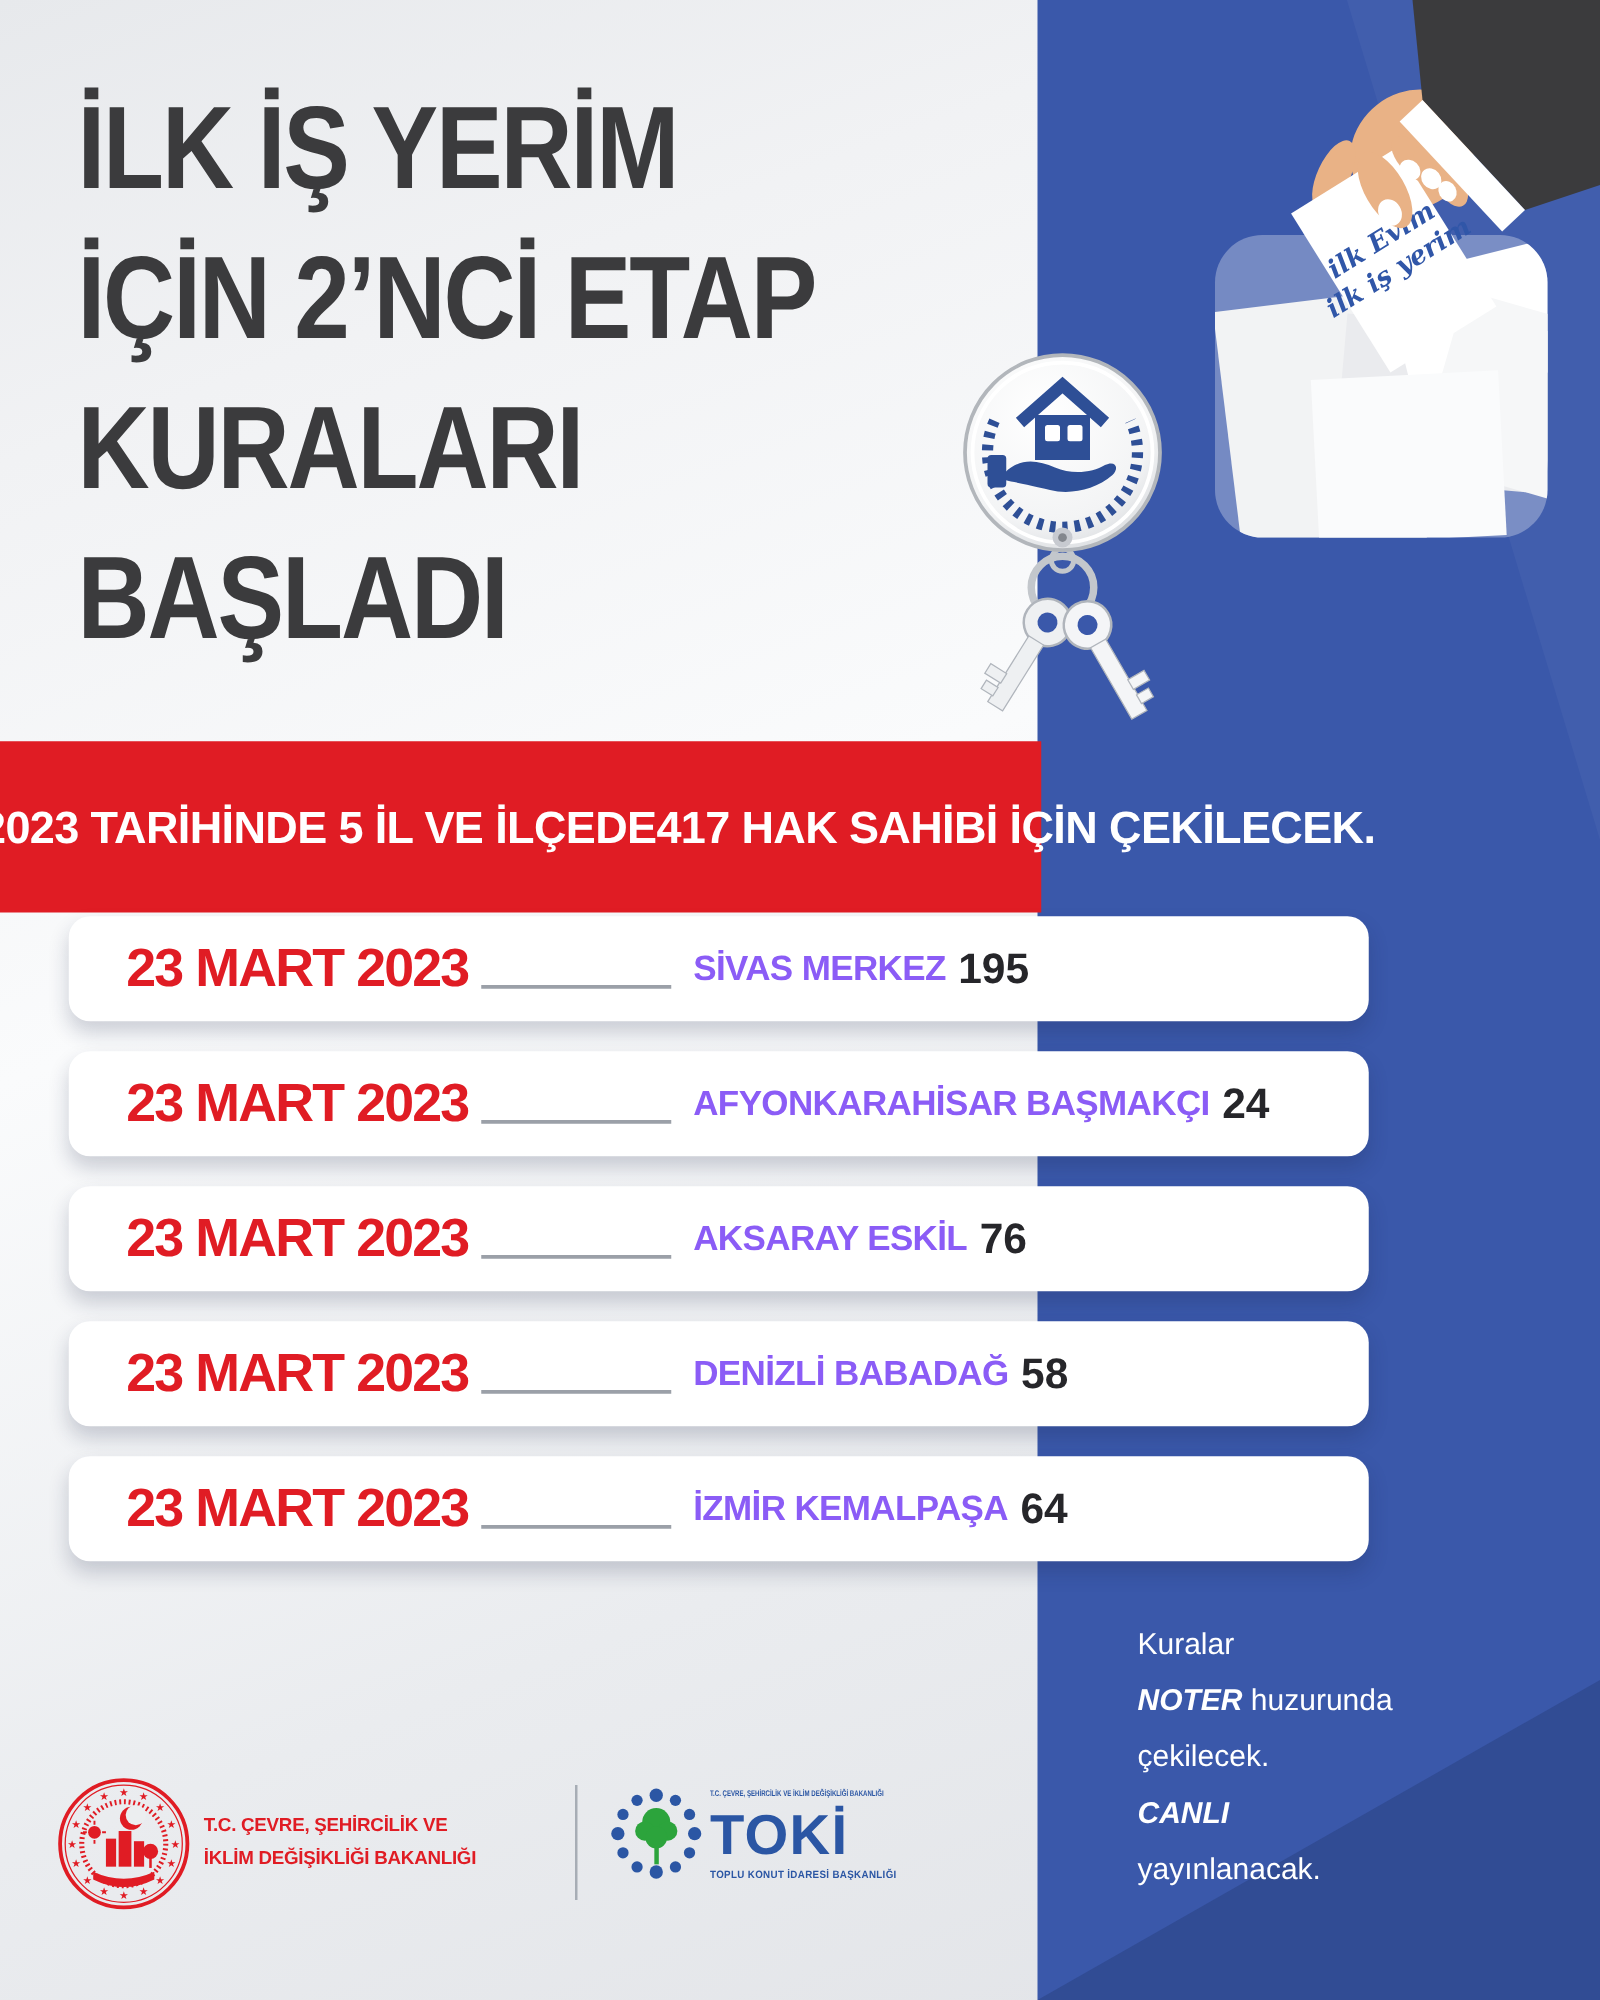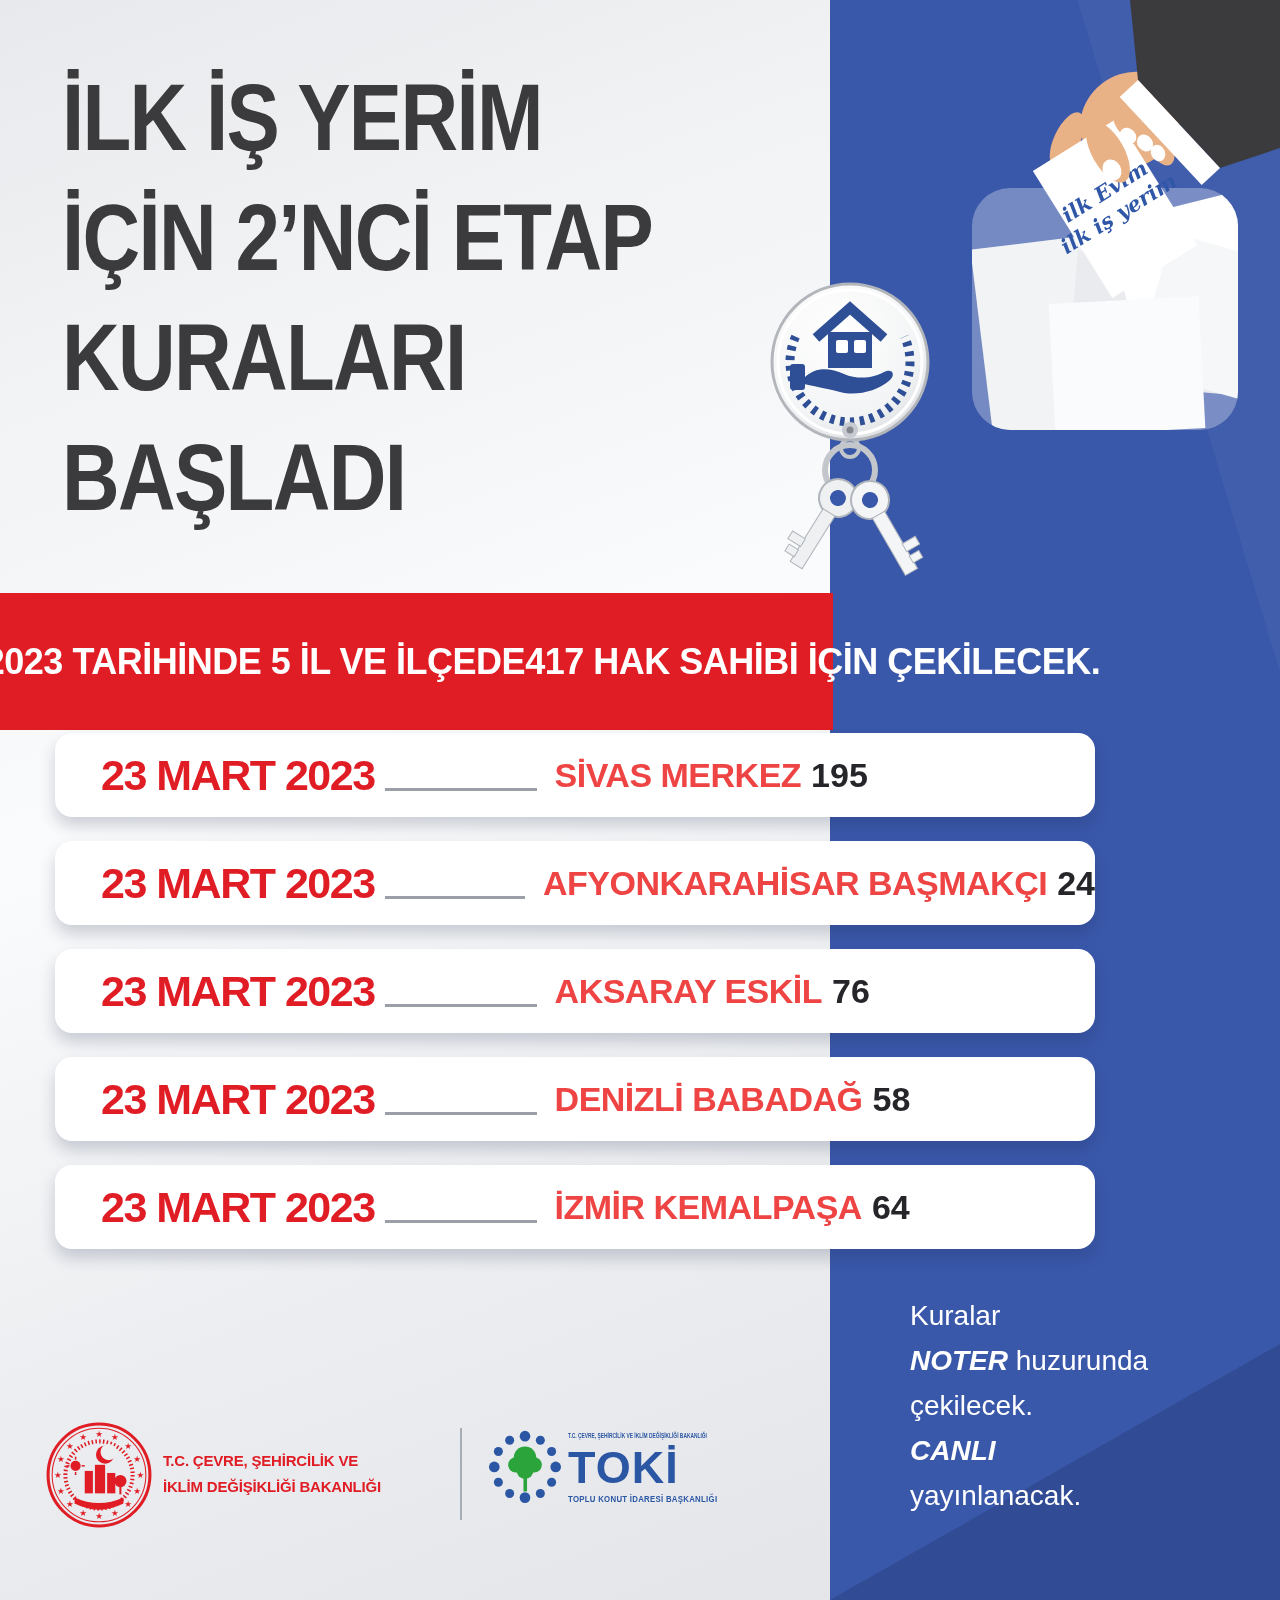--- a/index.html
+++ b/index.html
@@ -25,25 +25,25 @@
     font-weight:700;letter-spacing:-0.5px;align-items:center;}
   .banner .b,.note .b{font-weight:900;}
   .banner div{white-space:nowrap;}
 
   .rows{position:absolute;left:55px;top:733px;width:1040px;}
   .row{height:84px;background:#ffffff;border-radius:17px;margin-bottom:24px;
     box-shadow:0 9px 16px rgba(25,35,70,0.20);display:flex;align-items:center;
     padding-left:46px;box-sizing:border-box;}
   .row-date{font-size:43px;font-weight:900;color:var(--red);letter-spacing:-1.5px;white-space:nowrap;}
   .row-line{width:152px;height:3px;background:#9ba0a8;margin:0 18px 26px 10px;align-self:flex-end;}
-  .row-loc{font-size:34px;font-weight:800;color:#ef4444;letter-spacing:-0.5px;white-space:nowrap;}
+  .row-loc{font-size:28px;font-weight:800;color:#8b5cf6;letter-spacing:-0.5px;white-space:nowrap;}
   .row-count{font-size:34px;font-weight:900;color:#26262a;margin-left:10px;}
 
   .note{position:absolute;left:910px;top:1293px;color:#ffffff;
-    font-size:28px;line-height:45px;font-weight:400;}
+    font-size:24px;line-height:45px;font-weight:400;}
   .note .b{font-weight:700;font-style:italic;}
 
   .svg-abs{position:absolute;}
   .ballot-text{font-family:"DejaVu Serif",serif;font-style:italic;font-weight:bold;
     font-size:21px;fill:var(--ballot_ink);text-anchor:middle;}
 
   .ministry-text{position:absolute;left:163px;top:1448px;color:var(--red);
     font-size:15px;font-weight:800;line-height:26px;letter-spacing:-0.2px;white-space:nowrap;}
   .divider{position:absolute;left:460px;top:1428px;width:2px;height:92px;background:#a7adb5;}
   .toki-text{position:absolute;left:568px;top:1432px;color:var(--toki_blue);}

